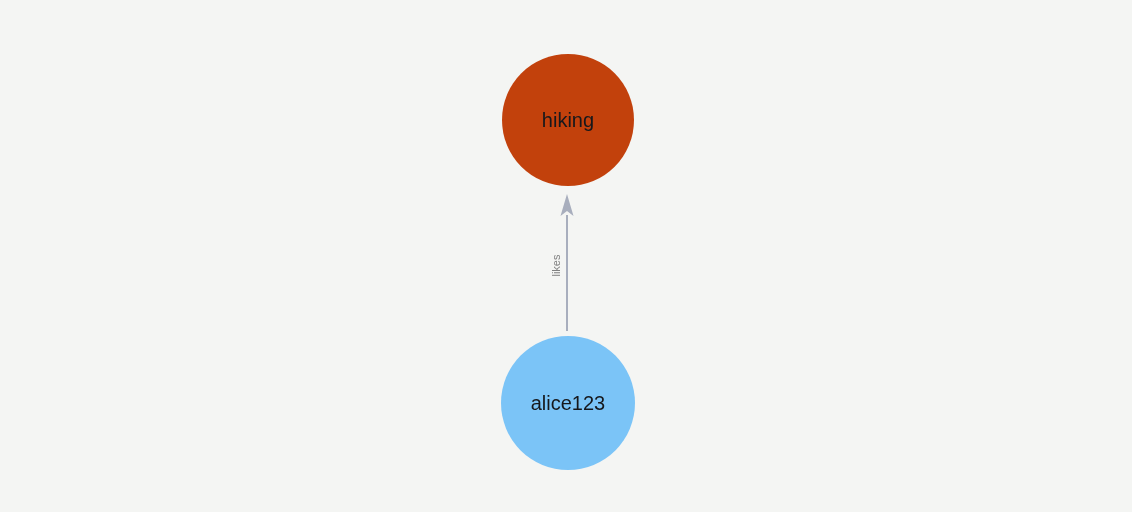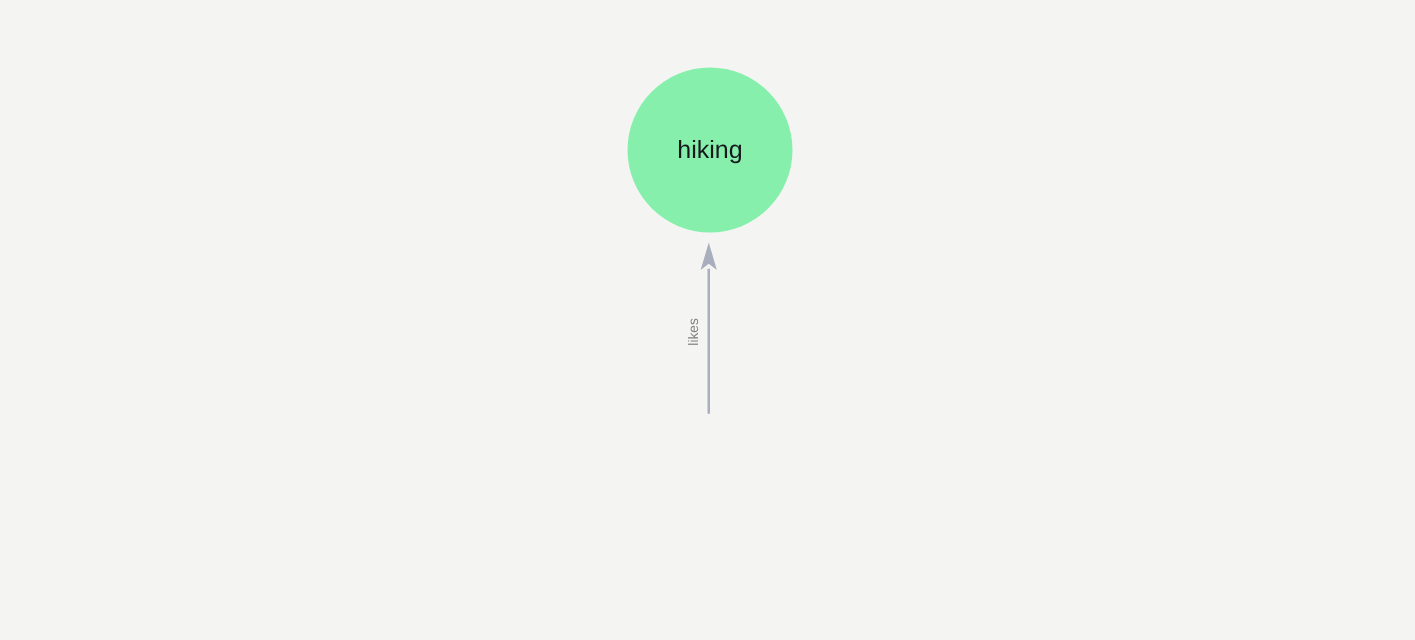--- a/index.html
+++ b/index.html
@@ -47,21 +47,21 @@
     text-align: center;
     white-space: nowrap;
     user-select: none;
   }
 
   #node-hiking {
     left: 502px;
     top: 54px;
     width: 132px;
     height: 132px;
-    background: #86efac;
+    background: #c2410c;
   }
 
   #node-alice123 {
     left: 501px;
     top: 336px;
     width: 134px;
     height: 134px;
     background: #7bc4f7;
   }
 
@@ -96,14 +96,17 @@
 
     <polygon points="567,194 573.5,216 567,211 560.5,216" fill="#a8aebd"></polygon>
   </svg>
 
   <div class="edge-label" id="edge-label-likes">likes</div>
 
   <div class="node" id="node-hiking">
     <span class="node-label">hiking</span>
   </div>
 
+  <div class="node" id="node-alice123">
+    <span class="node-label">alice123</span>
+  </div>
 
 </div>
 
 </body></html>

